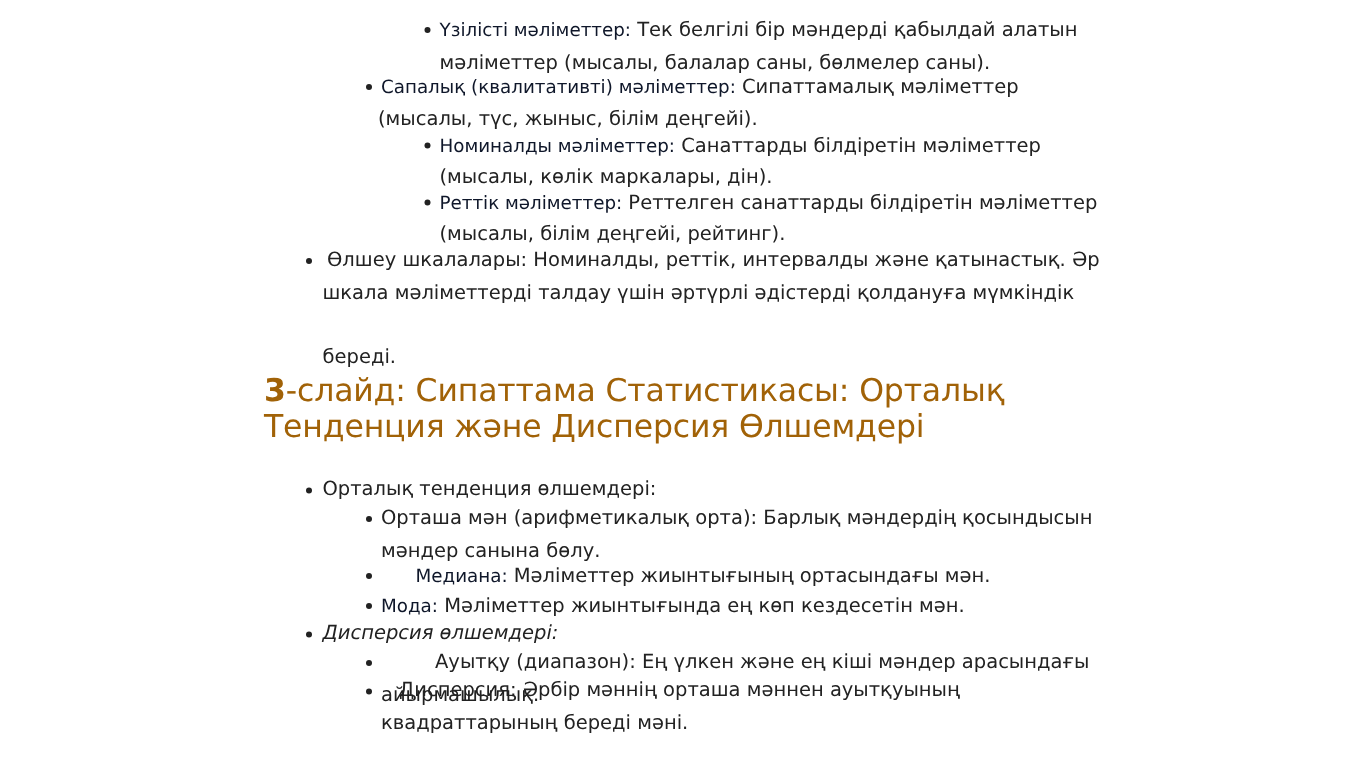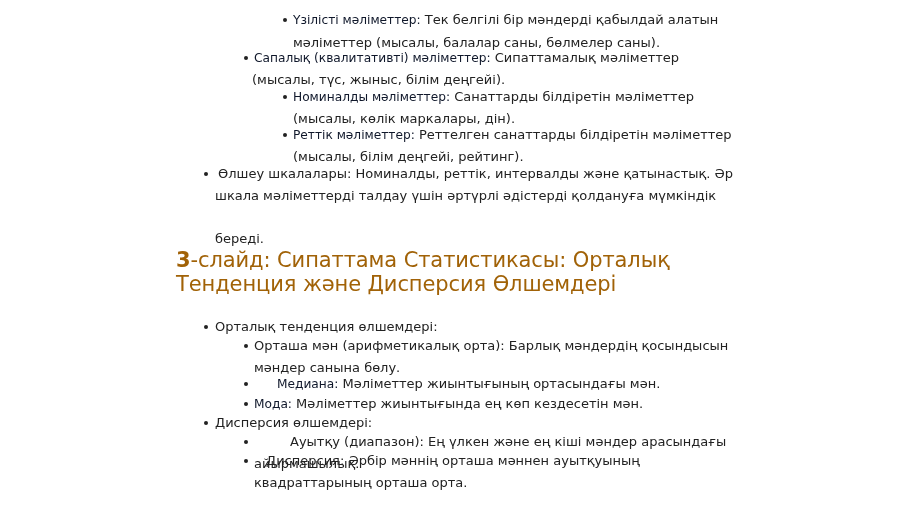--- a/index.html
+++ b/index.html
@@ -102,27 +102,27 @@
   <div class="line" style="left:254px; top:376px;margin-left:23px;">
     <span class="lbl">Медиана:</span><span> Мәліметтер жиынтығының ортасындағы мән.</span>
   </div>
 
   <span class="bullet" style="left:244px; top:402px;"></span>
   <div class="line" style="left:254px; top:396px;">
     <span class="lbl">Мода:</span><span> Мәліметтер жиынтығында ең көп кездесетін мән.</span>
   </div>
 
   <span class="bullet" style="left:204px; top:421px;"></span>
-  <div class="line" style="left:215px; top:415px;">Дисперсия өлшемдері:</div>
+  <div class="line" style="left:215px; top:415px;font-style:italic;">Дисперсия өлшемдері:</div>
 
   <span class="bullet" style="left:244px; top:440px;"></span>
   <div class="line" style="left:254px; top:434px;margin-left:36px;">
     <span>Ауытқу (диапазон):</span><span> Ең үлкен және ең кіші мәндер арасындағы</span>
   </div>
 
   <div class="line" style="left:254px; top:456px;">айырмашылық.</div>
 
   <span class="bullet" style="left:244px; top:459px;"></span>
   <div class="line" style="left:266px; top:453px;text-align:center;">
     <span>Дисперсия:</span><span> Әрбір мәннің орташа мәннен ауытқуының</span>
   </div>
-  <div class="line" style="left:254px; top:475px;">квадраттарының орташа орта.</div>
+  <div class="line" style="left:254px; top:475px;">квадраттарының береді мәні.</div>
 </div>
 
 </body></html>

